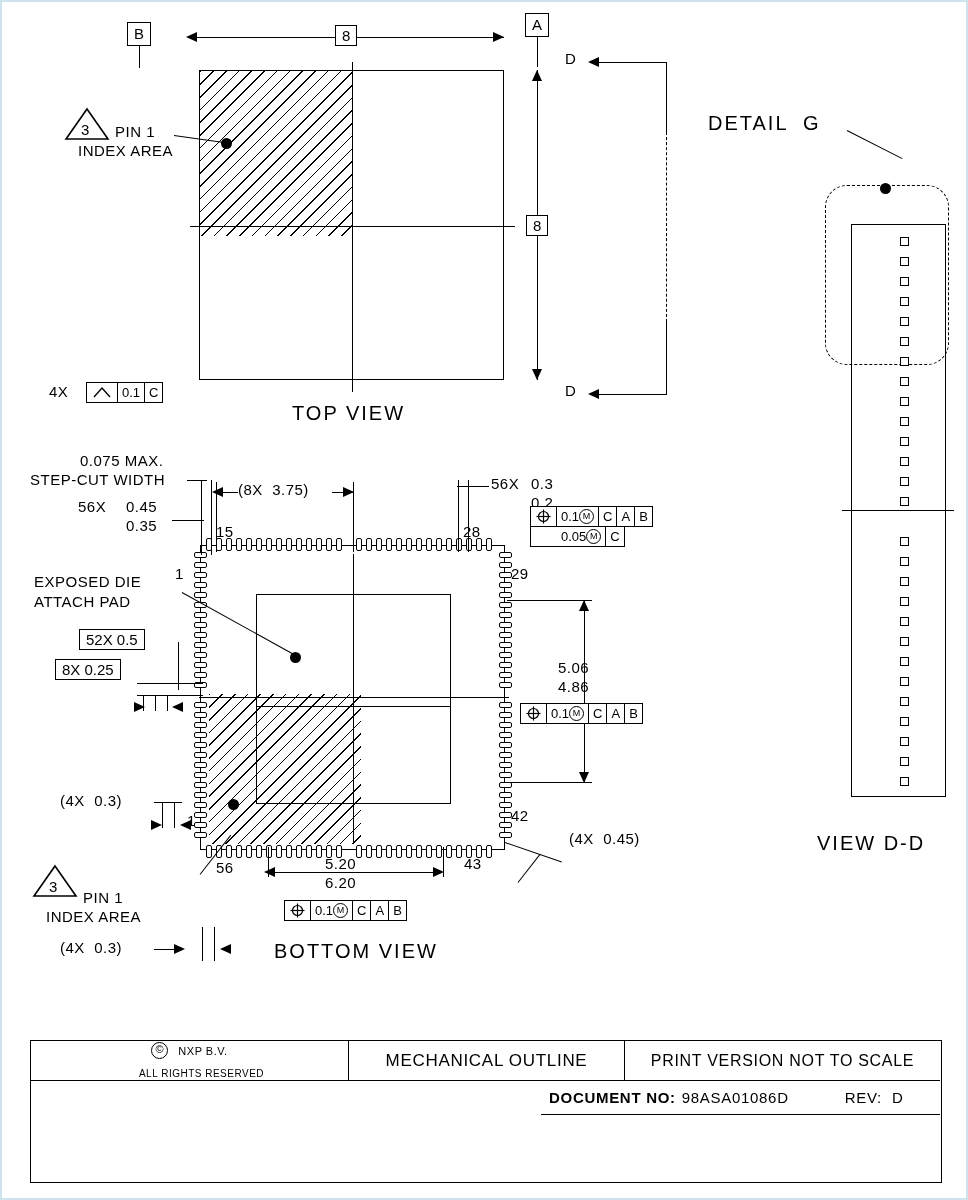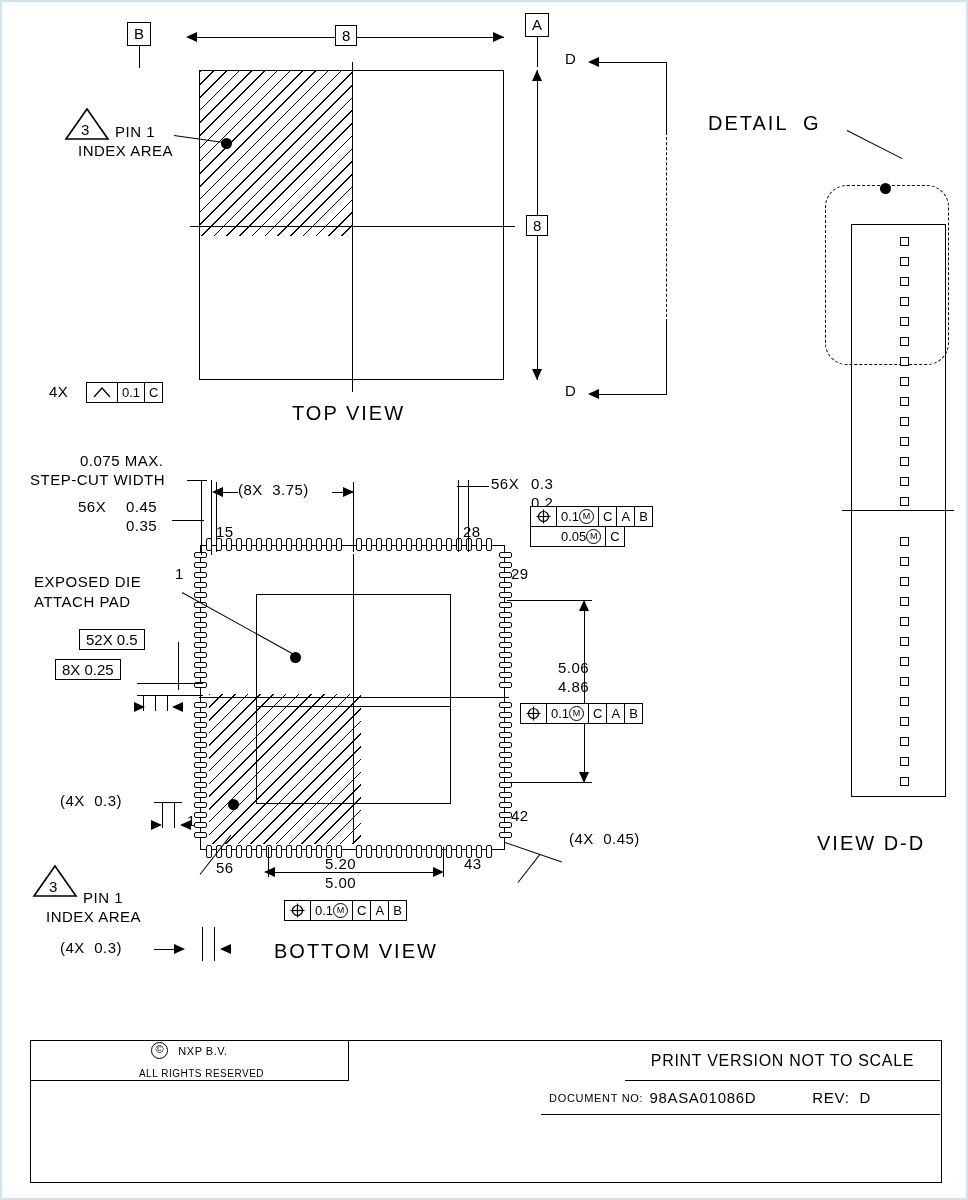--- a/index.html
+++ b/index.html
@@ -454,21 +454,21 @@
     <div>A</div>
     <div>B</div>
   </div>
 
   <div class="line h" style="left:268px; top:870px; width:168px;"></div>
   <div class="arrowL" style="left:262px; top:865px;"></div>
   <div class="arrowR" style="left:431px; top:865px;"></div>
   <div class="line v" style="left:266px; top:845px; height:30px;"></div>
   <div class="line v" style="left:441px; top:845px; height:30px;"></div>
   <div class="lbl" style="left:323px; top:853px;">5.20</div>
-  <div class="lbl" style="left:323px; top:872px;">5.00</div>
+  <div class="lbl" style="left:323px; top:872px;">6.20</div>
 
   <div class="fcf" style="left:282px; top:898px;">
     <div class="sym">
       <svg width="15" height="15" viewBox="0 0 15 15">
           <circle cx="7.5" cy="7.5" r="5" fill="none" stroke="#000" stroke-width="1.2"></circle>
           <line x1="7.5" y1="0.5" x2="7.5" y2="14.5" stroke="#000" stroke-width="1.2"></line>
           <line x1="0.5" y1="7.5" x2="14.5" y2="7.5" stroke="#000" stroke-width="1.2"></line>
         </svg>
     </div>
     <div><span>0.1</span><span class="circm">M</span></div>
@@ -549,24 +549,25 @@
 
   <div id="titleblock">
 
     <div class="cell bdr-r bdr-b center" style="left:0; top:0; width:318px; height:40px; flex-direction:column; gap:1px;">
       <div style="display:flex; align-items:center; gap:10px;">
         <span style="font-size:16px; border:1.2px solid #000; border-radius:50%; width:15px; height:15px; line-height:13px; font-size:11px; text-align:center; display:inline-block;">©</span>
         <span style="font-size:11px; letter-spacing:0.5px;">NXP B.V.</span>
       </div>
       <div style="font-size:10px; letter-spacing:0.5px; margin-left:24px;margin-top:8px;">ALL RIGHTS RESERVED</div>
     </div>
+    <div class="cell bdr-r bdr-b center" style="left:318px; top:0; width:276px; height:40px; font-size:17px;">MECHANICAL OUTLINE</div>
     <div class="cell bdr-b center" style="left:594px; top:0; width:315px; height:40px; font-size:16px;">PRINT VERSION NOT TO SCALE</div>
 
 
     <div class="cell bdr-b" style="left:510px; top:40px; width:399px; height:34px;">
-      <span style="font-size:11px;">DOCUMENT NO:</span>
+      <span style="font-size:15px;font-weight:bold;">DOCUMENT NO:</span>
       <span style="font-size:15px; margin-left:6px;">98ASA01086D</span>
       <span style="font-size:15px; margin-left:56px;">REV:</span>
       <span style="font-size:15px; margin-left:10px;">D</span>
     </div>
   </div>
 
 </div>
 
 </body></html>

